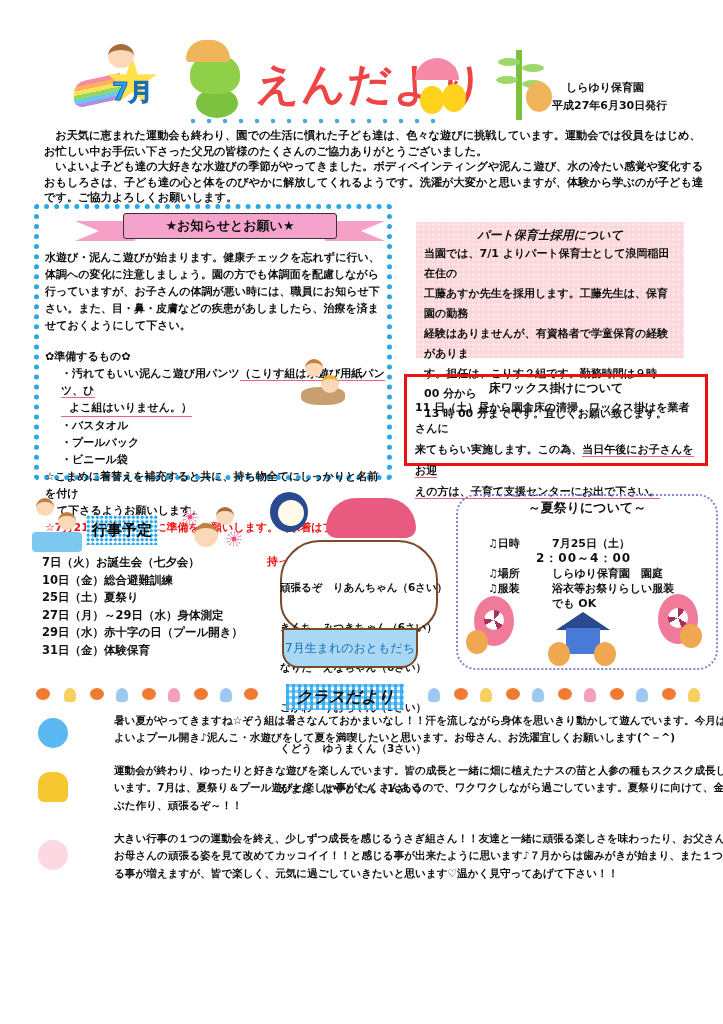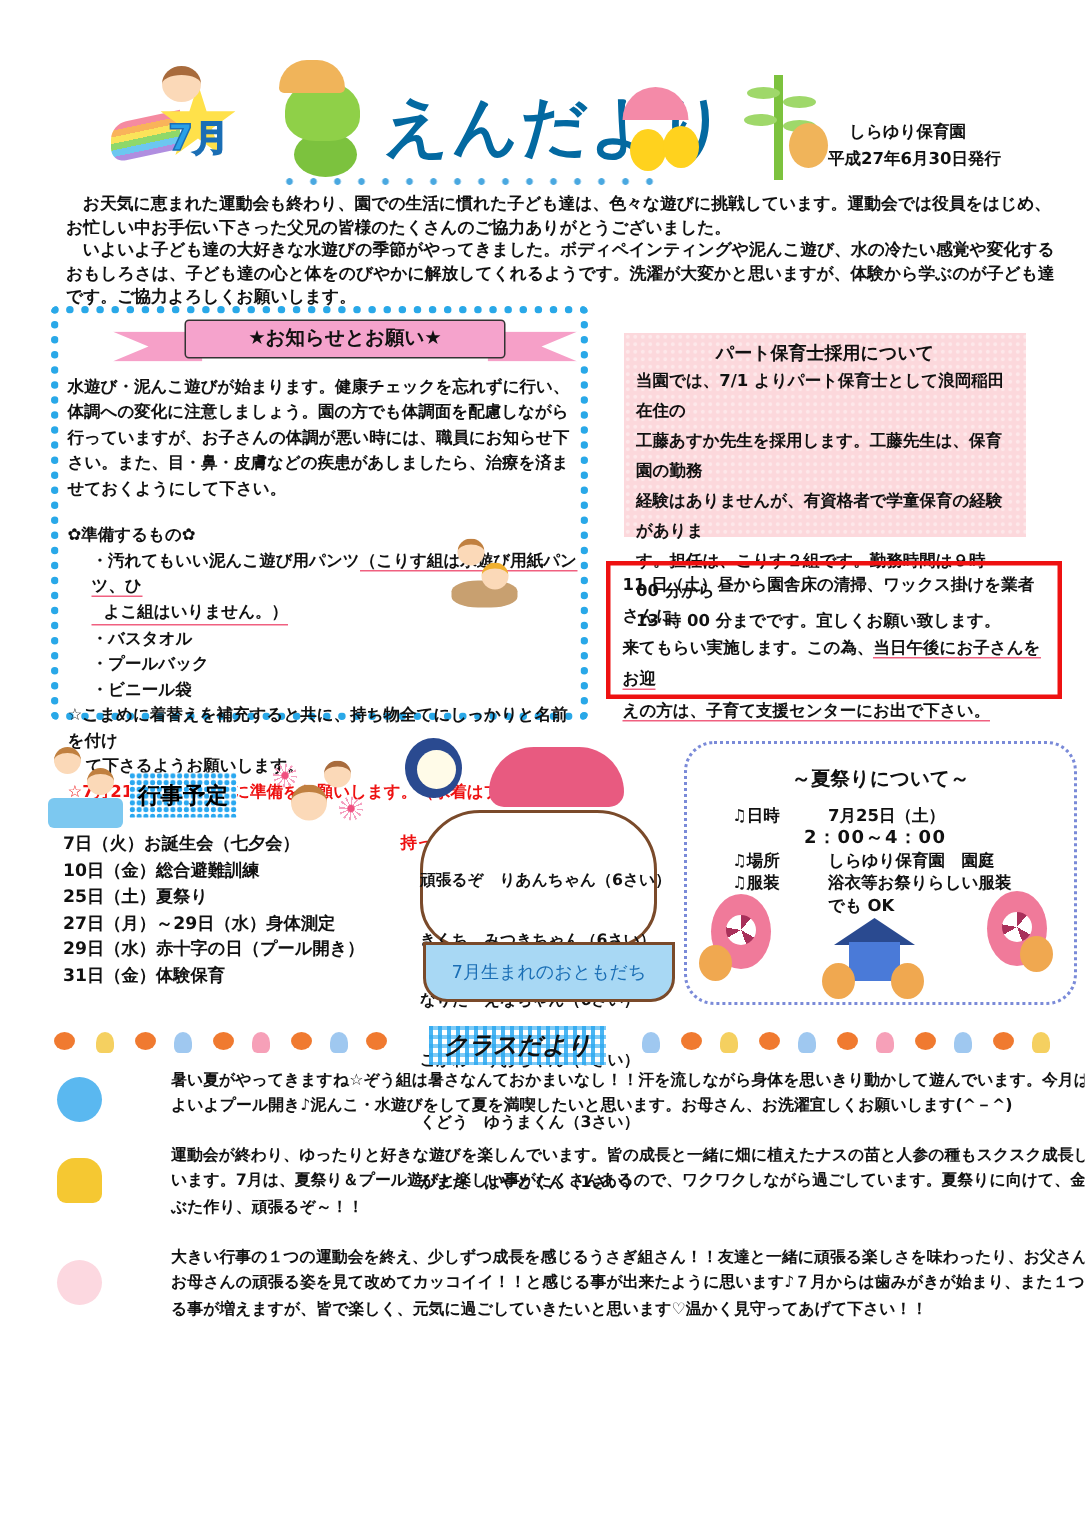--- a/index.html
+++ b/index.html
@@ -14,21 +14,21 @@
   .rainbow { position:absolute; left: 2px; top: 36px; width: 46px; height: 26px;
     background: linear-gradient(#f58aa0 0 17%, #f9b35a 17% 34%, #fae35a 34% 51%, #8fd86a 51% 68%, #6cc7f0 68% 85%, #b08ee0 85% 100%);
     border-radius: 10px 0 0 10px; transform: skewY(-12deg); }
   .month-text { position:absolute; left: 40px; top: 34px; font-size: 24px; color:#29a0e8; font-weight: bold; -webkit-text-stroke: 1px #1a6eb5; }
   .baby-head { position:absolute; left: 36px; top: 2px; width: 26px; height: 24px; border-radius: 50%; background:#fbd9b8; border-top: 6px solid #a86b3c; }
 
   .croco { left: 180px; top: 40px; width: 70px; height: 80px; }
   .croco .hat { position:absolute; left: 6px; top: 0; width: 44px; height: 22px; border-radius: 22px 22px 4px 4px; background:#f0b45a; }
   .croco .head { position:absolute; left: 10px; top: 14px; width: 50px; height: 40px; border-radius: 50% 50% 40% 40%; background:#8fd048; }
   .croco .body { position:absolute; left: 16px; top: 48px; width: 42px; height: 30px; border-radius: 50%; background:#7cc23e; }
-  .title-main { left: 255px; top: 55px; font-size: 44px; font-weight: bold; color:#0369a1; letter-spacing: 1px; font-family: "DejaVu Sans", sans-serif; }
+  .title-main { left: 255px; top: 55px; font-size: 44px; font-weight: bold; color:#ef4444; letter-spacing: 1px; font-family: "DejaVu Sans", sans-serif; }
   .water-dots { left: 185px; top: 118px; width: 260px; height: 6px;
     background: radial-gradient(circle, #4aa8e0 2px, transparent 2.5px) 0 0/16px 6px repeat-x; }
   .umbrella { left: 415px; top: 58px; width: 44px; height: 22px; border-radius: 44px 44px 0 0; background:#f48aa8; }
   .ducks { left: 418px; top: 82px; width: 52px; height: 34px; }
   .duck { position:absolute; width: 24px; height: 28px; border-radius: 50%; background:#ffd21e; }
 
   .tanabata { left: 488px; top: 50px; width: 70px; height: 70px; }
   .bamboo { position:absolute; left: 28px; top: 0; width: 6px; height: 70px; background:#7cc23e; }
   .leaf { position:absolute; width: 22px; height: 8px; border-radius: 50%; background:#9fd86a; }
   .bear { position:absolute; left: 38px; top: 32px; width: 26px; height: 30px; border-radius: 50%; background:#f0b45a; }
@@ -60,21 +60,21 @@
   .kids-mud { position:absolute; left: 262px; top: 150px; width: 44px; height: 46px; }
   .kids-mud .h1 { position:absolute; left: 4px; top: 0; width: 18px; height: 18px; border-radius:50%; background:#fbd9b8; border-top: 4px solid #c08040; }
   .kids-mud .h2 { position:absolute; left: 20px; top: 16px; width: 18px; height: 18px; border-radius:50%; background:#fbd9b8; border-top: 4px solid #f0b030; }
   .kids-mud .mud { position:absolute; left: 0; top: 28px; width: 44px; height: 18px; border-radius: 40%; background:#c8a070; }
 
   
   .recruit { left: 416px; top: 222px; width: 268px; height: 136px;
     background-color:#fcd8dc;
     background-image: radial-gradient(circle, #fde8ea 1px, transparent 1.5px);
     background-size: 5px 5px; padding: 4px 8px; }
-  .recruit .title { text-align:center; font-size: 12px; line-height: 18px; }
+  .recruit .title { text-align:center; font-size: 12px; line-height: 18px; font-style: italic; }
   .recruit .body { font-size: 11px; line-height: 20px; }
 
   
   .wax { left: 404px; top: 374px; width: 304px; height: 92px; border: 3px solid #ee1111; padding: 2px 8px; }
   .wax .title { text-align:center; font-size: 12px; line-height: 18px; }
   .wax .body { font-size: 11px; line-height: 21px; }
   .wax .u { border-bottom: 1.5px solid #f06080; }
 
   
   .eat-kids { left: 32px; top: 498px; width: 50px; height: 56px; }
@@ -85,30 +85,30 @@
     text-align:center; font-size: 15px; line-height: 30px; color:#000; }
   .fireworks { left: 176px; top: 505px; width: 70px; height: 50px; }
   .fw { position:absolute; width: 16px; height: 16px; border-radius:50%;
     background: radial-gradient(circle, #f05080 2px, transparent 3px), repeating-conic-gradient(#f5a0c0 0 10deg, transparent 10deg 30deg); }
   .events { left: 42px; top: 554px; font-size: 11.5px; line-height: 17.6px; }
 
   
   .bday { left: 258px; top: 492px; width: 190px; height: 180px; }
   .bday .cream { position:absolute; left: 22px; top: 48px; width: 158px; height: 92px; background:#fff; border: 2px solid #7a4a2a; border-radius: 40px 40px 30px 30px; }
   .bday .jam { position:absolute; left: 68px; top: 6px; width: 90px; height: 40px; background:#e85a80; border-radius: 30px 30px 10px 10px; }
-  .bday .cup { position:absolute; left: 24px; top: 136px; width: 168px; height: 40px; background:#a8d8f4; border: 2px solid #7a4a2a; border-radius: 0 0 16px 16px; }
+  .bday .cup { position:absolute; left: 24px; top: 136px; width: 136px; height: 40px; background:#a8d8f4; border: 2px solid #7a4a2a; border-radius: 0 0 16px 16px; }
   .bday .cup span { display:block; text-align:center; font-size: 12px; line-height: 36px; color:#1a6eb5; font-weight: normal; }
   .penguin { position:absolute; left: 12px; top: 0; width: 38px; height: 40px; border-radius: 50%; background:#2a4a90; }
   .penguin .face { position:absolute; left: 8px; top: 8px; width: 26px; height: 26px; border-radius: 50%; background:#fffbe8; }
   .bday .names { position:absolute; left: 22px; top: 62px; font-size: 10.5px; line-height: 13.4px; white-space: pre; }
 
   
   .fest { left: 456px; top: 494px; width: 262px; height: 176px;
     border: 2px dotted #7a8ad8; border-radius: 20px; }
-  .fest .title { position:absolute; left: 0; width: 100%; top: 14px; text-align:center; font-size: 13px; }
+  .fest .title { position:absolute; left: 0; width: 100%; top: 3px; text-align:center; font-size: 13px; }
   .fest .rows { position:absolute; left: 30px; top: 40px; font-size: 11px; line-height: 15px; }
   .fest .row { display:flex; }
   .fest .lbl { width: 44px; }
   .fest .val { padding-left: 4px; }
   .fest .time { font-size: 12px; letter-spacing: 1px; }
   .uchiwa { position:absolute; width: 40px; height: 50px; border-radius: 50%; background:#f07a9a; }
   .uchiwa::after { content:""; position:absolute; left: 10px; top: 14px; width: 20px; height: 20px; border-radius: 50%; background: repeating-conic-gradient(#a8305a 0 40deg, #fff 40deg 120deg); }
   .mikoshi { position:absolute; left: 90px; top: 112px; width: 70px; height: 60px; }
   .mikoshi .roof { position:absolute; left: 8px; top: 4px; width: 54px; height: 18px; background:#2a4a90; clip-path: polygon(50% 0, 100% 100%, 0 100%); }
   .mikoshi .box { position:absolute; left: 18px; top: 20px; width: 34px; height: 26px; background:#4a7ad8; }
@@ -211,20 +211,21 @@
   <div class="body">
     <div>当園では、7/1 よりパート保育士として浪岡稲田在住の</div>
     <div>工藤あすか先生を採用します。工藤先生は、保育園の勤務</div>
     <div>経験はありませんが、有資格者で学童保育の経験がありま</div>
     <div>す。担任は、こりす２組です。勤務時間は９時 00 分から</div>
     <div>13 時 00 分までです。宜しくお願い致します。</div>
   </div>
 </div>
 
 <div class="abs wax">
+  <div class="title">床ワックス掛けについて</div>
   <div class="body">
     <div>11 日（土）昼から園舎床の清掃、ワックス掛けを業者さんに</div>
     <div><span>来てもらい実施します。この為、</span><span class="u">当日午後にお子さんをお迎</span></div>
     <div><span class="u">えの方は、子育て支援センターにお出で下さい。</span></div>
   </div>
 </div>
 
 <div class="abs eat-kids">
   <div class="h" style="left:4px;top:0"></div>
     <div class="h" style="left:26px;top:14px"></div>

